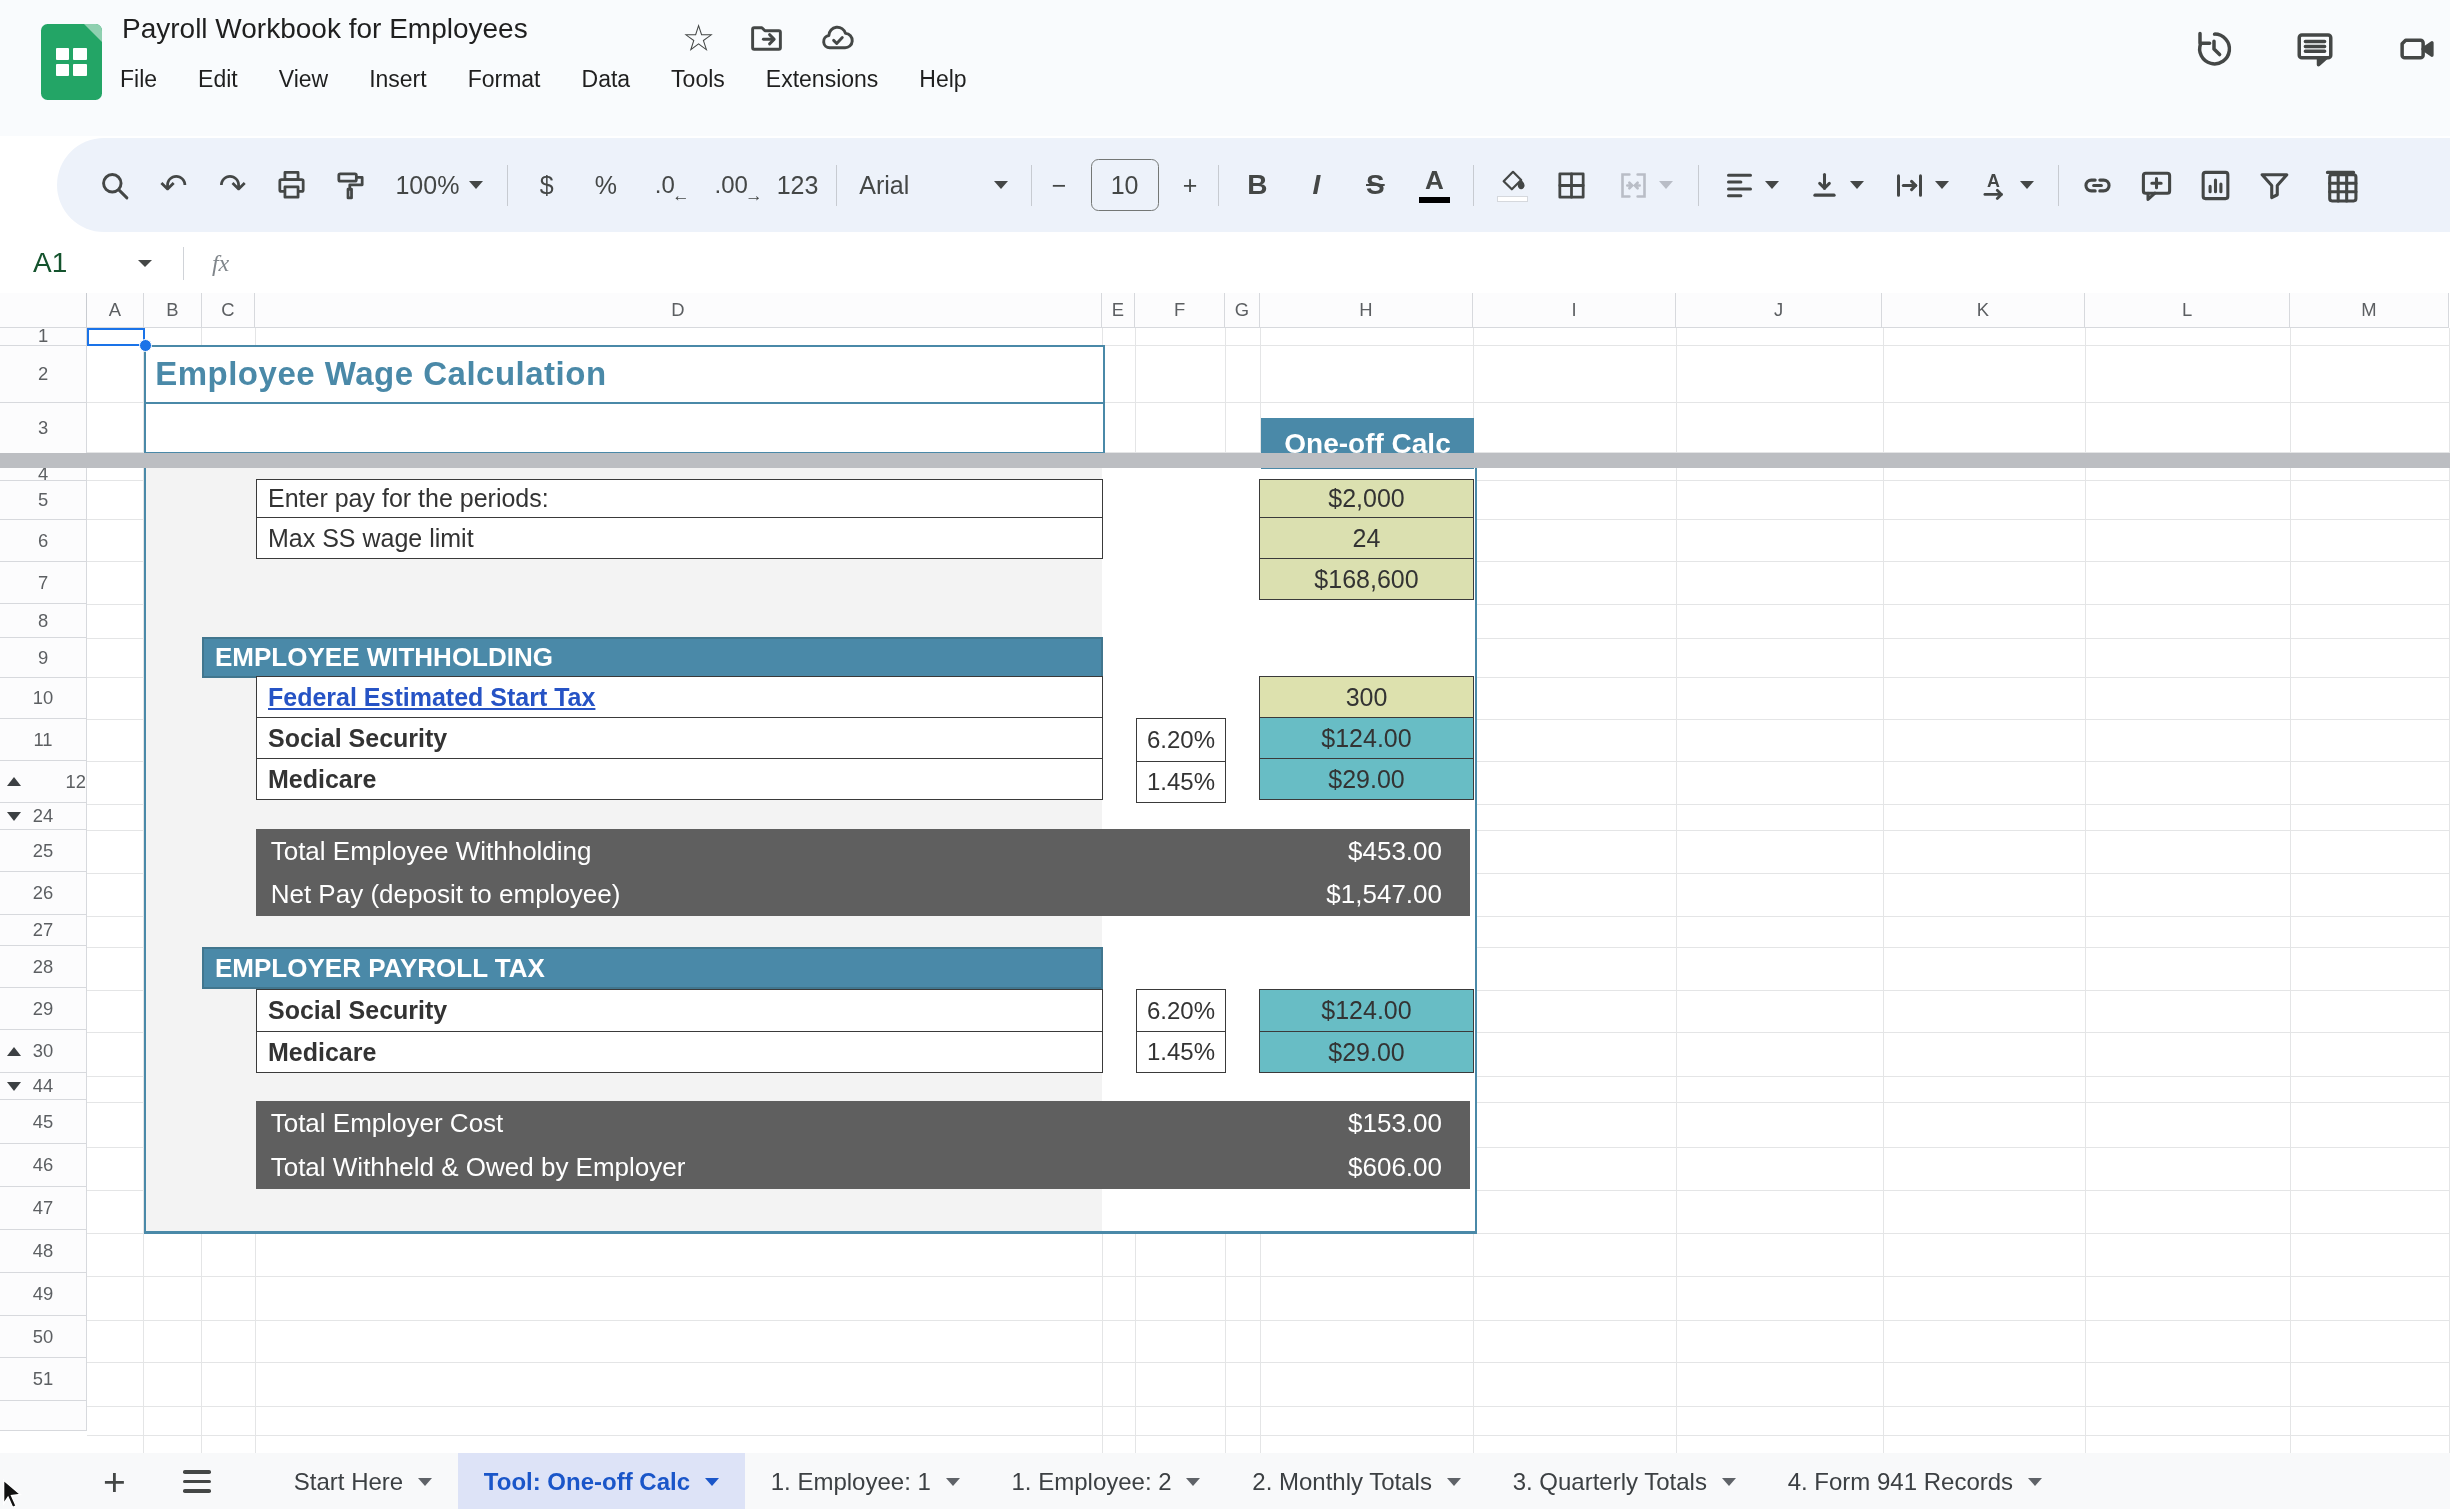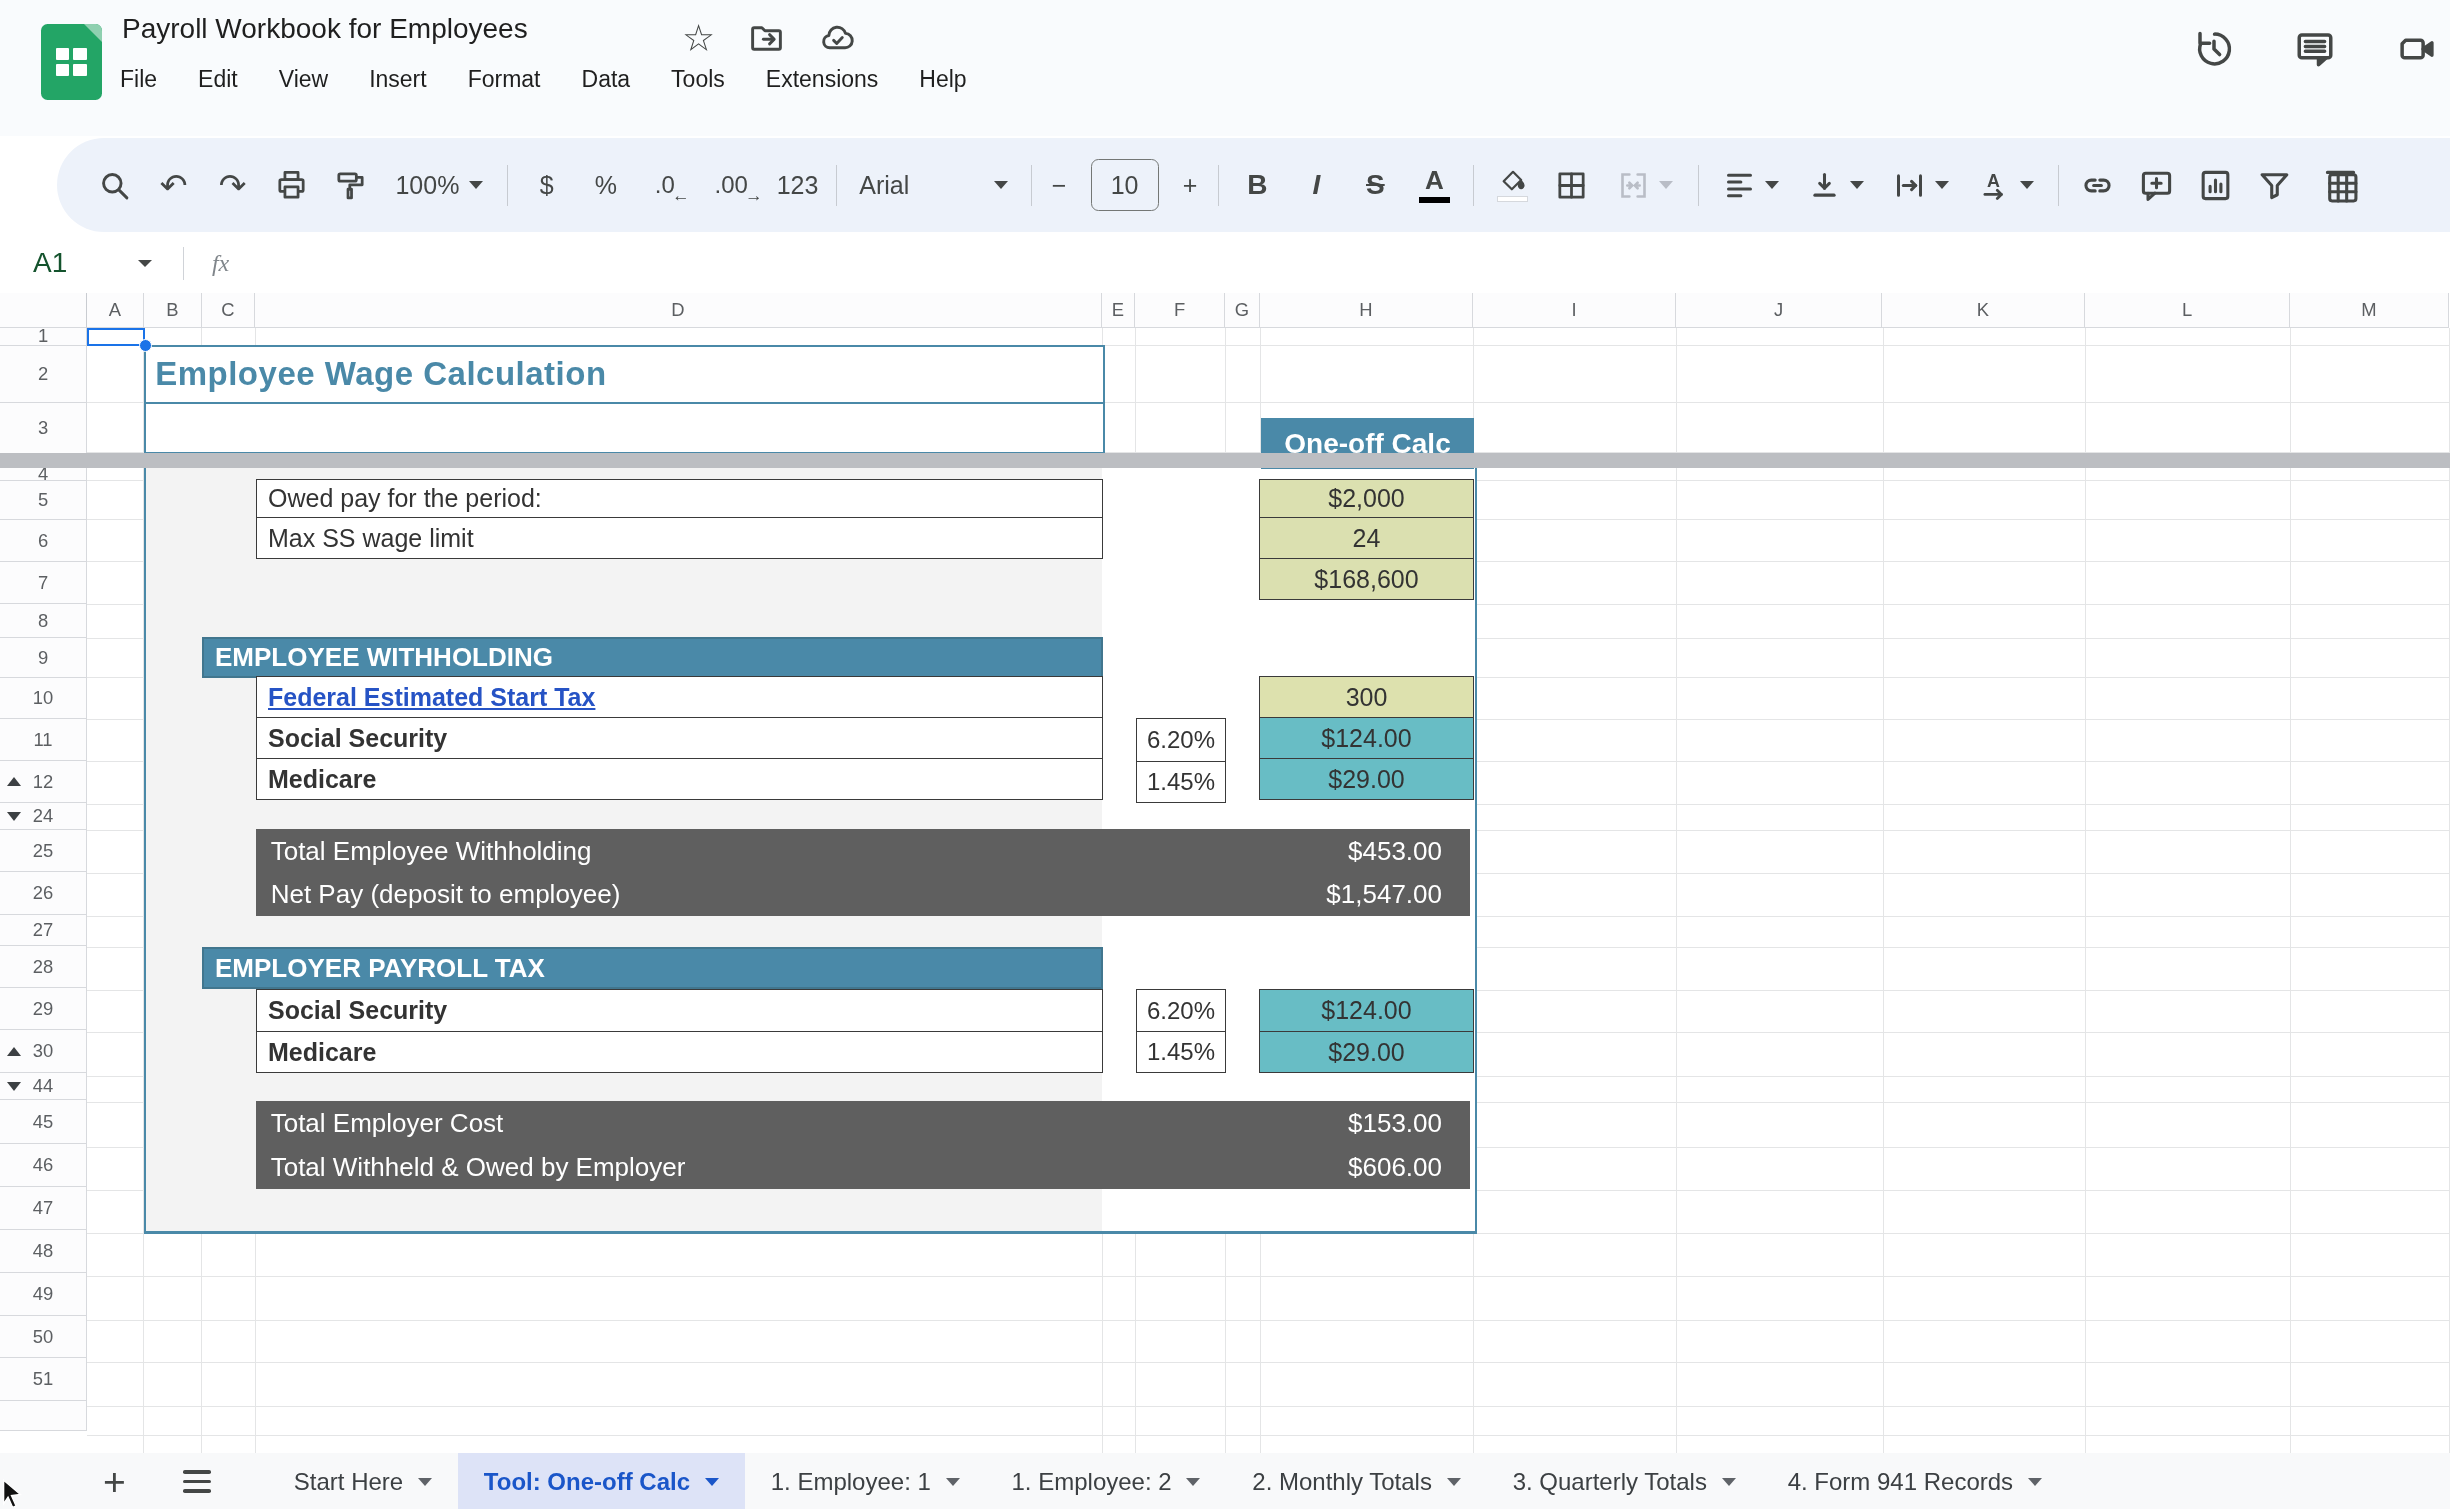--- a/index.html
+++ b/index.html
@@ -355,21 +355,21 @@
         </div>
         <div class="rowhead" style="height: 40px;">
           <span>9</span>
         </div>
         <div class="rowhead" style="height: 41px;">
           <span>10</span>
         </div>
         <div class="rowhead" style="height: 42px;">
           <span>11</span>
         </div>
-        <div class="rowhead" style="height: 42px;">
+        <div class="rowhead" style="height: 42px; justify-content: flex-end;">
           <span class="mk up"></span>
           <span>12</span>
         </div>
         <div class="rowhead" style="height: 27px;">
           <span class="mk down"></span>
           <span>24</span>
         </div>
         <div class="rowhead" style="height: 42px;">
           <span>25</span>
         </div>
@@ -467,21 +467,21 @@
       <div id="calc-block"></div>
 
       <div id="titlebox">
         <div class="r1">Employee Wage Calculation</div>
         <div class="r2"></div>
       </div>
 
       <div id="oneoff">One-off Calc</div>
 
       <div class="cellstack" style="left:169px;top:151px;width:847px">
-        <div class="lab" style="height:37px">Owed pay for the period:</div>
+        <div class="lab" style="height:37px">Enter pay for the periods:</div>
         <div class="lab" style="height:41px">Max SS wage limit</div>
       </div>
 
       <div class="cellstack" style="left:1172px;top:151px;width:215px">
         <div class="ctr green" style="height:37px">$2,000</div>
         <div class="ctr green" style="height:41px">24</div>
         <div class="ctr green" style="height:41px">$168,600</div>
       </div>
 
       <div class="sechdr" style="top:309px;height:41px">EMPLOYEE WITHHOLDING</div>

